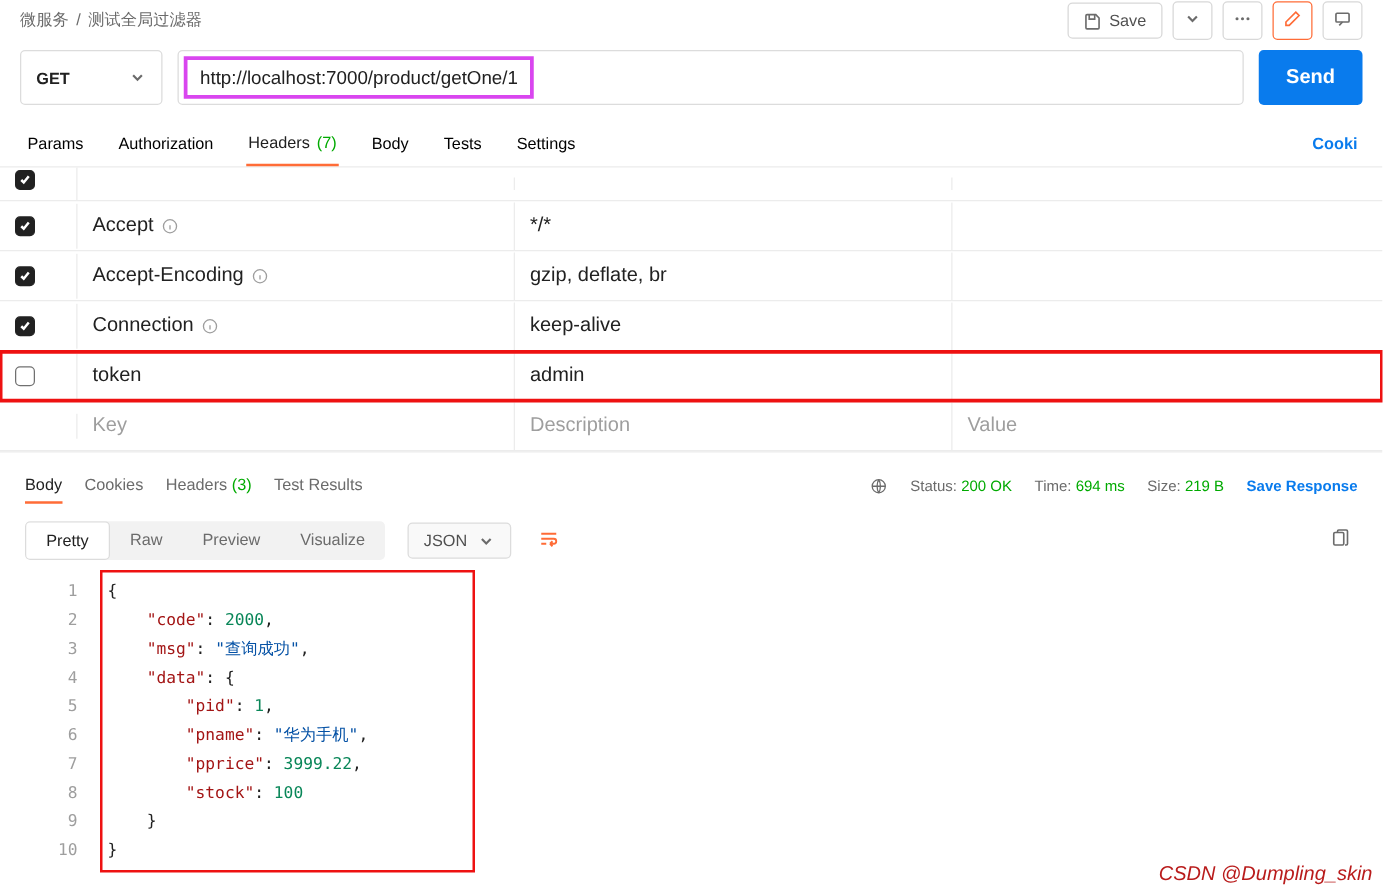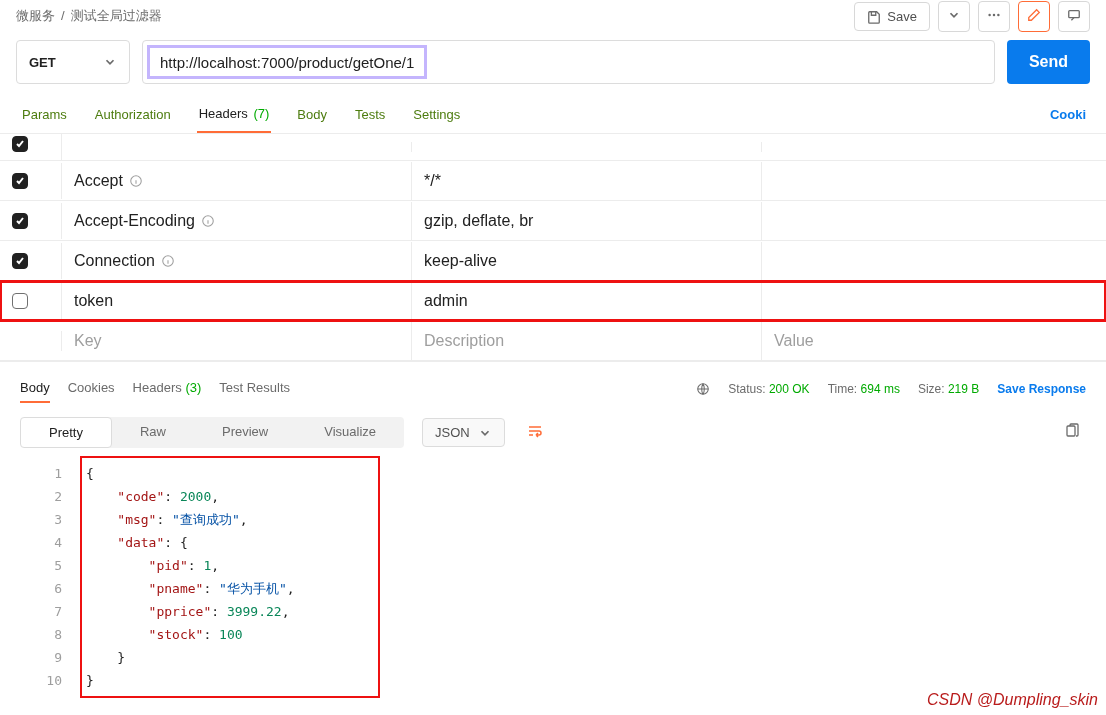--- a/index.html
+++ b/index.html
@@ -7,24 +7,24 @@
 .topbar { display: flex; align-items: center; justify-content: space-between; padding: 0 16px; height: 32px; }
 .breadcrumb { color: #6b6b6b; font-size: 13px; }
 .breadcrumb .sep { margin: 0 6px; color: #6b6b6b; }
 .top-actions { display: flex; align-items: center; gap: 8px; }
 .btn { display: inline-flex; align-items: flex-end; gap: 6px; border: 1px solid #d8d8d8; background: #fff; border-radius: 4px; padding: 6px 12px; font-size: 13px; color: #505050; cursor: pointer; }
 .btn-ico { border: 1px solid #d8d8d8; background: #fff; border-radius: 4px; padding: 6px 8px; cursor: pointer; color: #6b6b6b; }
 .ico { width: 14px; height: 14px; display: inline-block; }
 .req-row { display: flex; gap: 12px; padding: 8px 16px; align-items: stretch; }
 .method-box { display: flex; align-items: center; justify-content: space-between; border: 1px solid #dcdcdc; border-radius: 4px; width: 114px; padding: 0 12px; height: 44px; color: #212121; background: #fff; cursor: pointer; }
 .url-box { flex: 1; border: 1px solid #dcdcdc; border-radius: 4px; height: 44px; display: flex; align-items: center; padding: 0 12px; position: relative; }
-.url-inner { border: 3px solid #c4b5fd; display: inline-block; padding: 4px 10px; font-size: 15px; color: #212121; position: absolute; left: 4px; top: 4px; bottom: 4px; display: flex; align-items: center; }
+.url-inner { border: 3px solid #d946ef; display: inline-block; padding: 4px 10px; font-size: 15px; color: #212121; position: absolute; left: 4px; top: 4px; bottom: 4px; display: flex; align-items: center; }
 .send-btn { background: #097BED; color: #fff; border: none; border-radius: 4px; height: 44px; padding: 0 22px; font-size: 16px; font-weight: 600; display: flex; align-items: center; cursor: pointer; }
 .tabs { display: flex; align-items: center; gap: 24px; padding: 4px 20px 0 20px; border-bottom: 1px solid #ececec; }
-.tab { padding: 10px 2px; color: #4d7c0f; cursor: pointer; font-size: 13px; }
+.tab { padding: 10px 2px; color: #000000; cursor: pointer; font-size: 13px; }
 .tab .count { color: #0a0; margin-left: 2px; }
 .tab.active { color: #212121; border-bottom: 2px solid #ff6c37; }
 .cookies-link { margin-left: auto; color: #097BED; font-weight: 600; }
 .headers-table { border-top: none; }
 .hrow { display: grid; grid-template-columns: 62px 350px 350px 1fr; align-items: center; border-bottom: 1px solid #ececec; min-height: 40px; font-size: 16px; color: #212121; }
 .hrow .cell { padding: 10px 12px; border-right: 1px solid #ececec; display: flex; align-items: center; gap: 6px; }
 .hrow .cell:last-child { border-right: none; }
 .hrow.partial { border-top: none; min-height: 22px; }
 .hrow.partial .cell { padding: 2px 12px 8px; }
 .hrow.placeholder .cell { color: #9e9e9e; }
@@ -36,21 +36,21 @@
 .response-bar { display: flex; align-items: center; gap: 18px; padding: 12px 20px 6px; border-top: 1px solid #ececec; }
 .resp-tabs { display: flex; gap: 18px; }
 .resp-tab { padding: 6px 0; color: #6b6b6b; cursor: pointer; }
 .resp-tab .count { color: #0a0; }
 .resp-tab.active { color: #212121; border-bottom: 2px solid #ff6c37; }
 .resp-meta { margin-left: auto; display: flex; align-items: center; gap: 18px; color: #6b6b6b; font-size: 12px; }
 .resp-meta .val { color: #0a0; }
 .save-resp { color: #097BED; font-weight: 600; cursor: pointer; }
 .view-bar { display: flex; align-items: center; gap: 4px; padding: 8px 20px; }
 .view-tabs { display: flex; background: #f2f2f2; border-radius: 4px; overflow: hidden; }
-.view-tab { padding: 7px 28px; color: #6b6b6b; cursor: pointer; }
+.view-tab { padding: 7px 16px; color: #6b6b6b; cursor: pointer; }
 .view-tab.active { background: #fff; border: 1px solid #dcdcdc; border-radius: 4px; color: #212121; }
 .fmt-drop { margin-left: 14px; display: flex; align-items: center; gap: 8px; border: 1px solid #dcdcdc; background: #f9f9f9; border-radius: 4px; padding: 6px 12px; color: #505050; cursor: pointer; }
 .wrap-btn { margin-left: 10px; padding: 6px 8px; border-radius: 4px; cursor: pointer; color: #ff6c37; }
 .copy-btn { margin-left: auto; color: #6b6b6b; cursor: pointer; padding: 6px; }
 .code-area { display: flex; padding: 0 20px 20px; }
 .gutter { width: 60px; text-align: right; color: #9e9e9e; font-family: Consolas, Menlo, monospace; font-size: 13px; padding-right: 18px; line-height: 23px; padding-top: 6px; }
 .code { flex: 1; font-family: Consolas, Menlo, monospace; font-size: 13px; line-height: 23px; position: relative; }
 .code-box { border: 2px solid #e11; padding: 4px 12px 4px 4px; width: 300px; }
 .code .line { white-space: pre; }
 .tk-p { color: #212121; }

